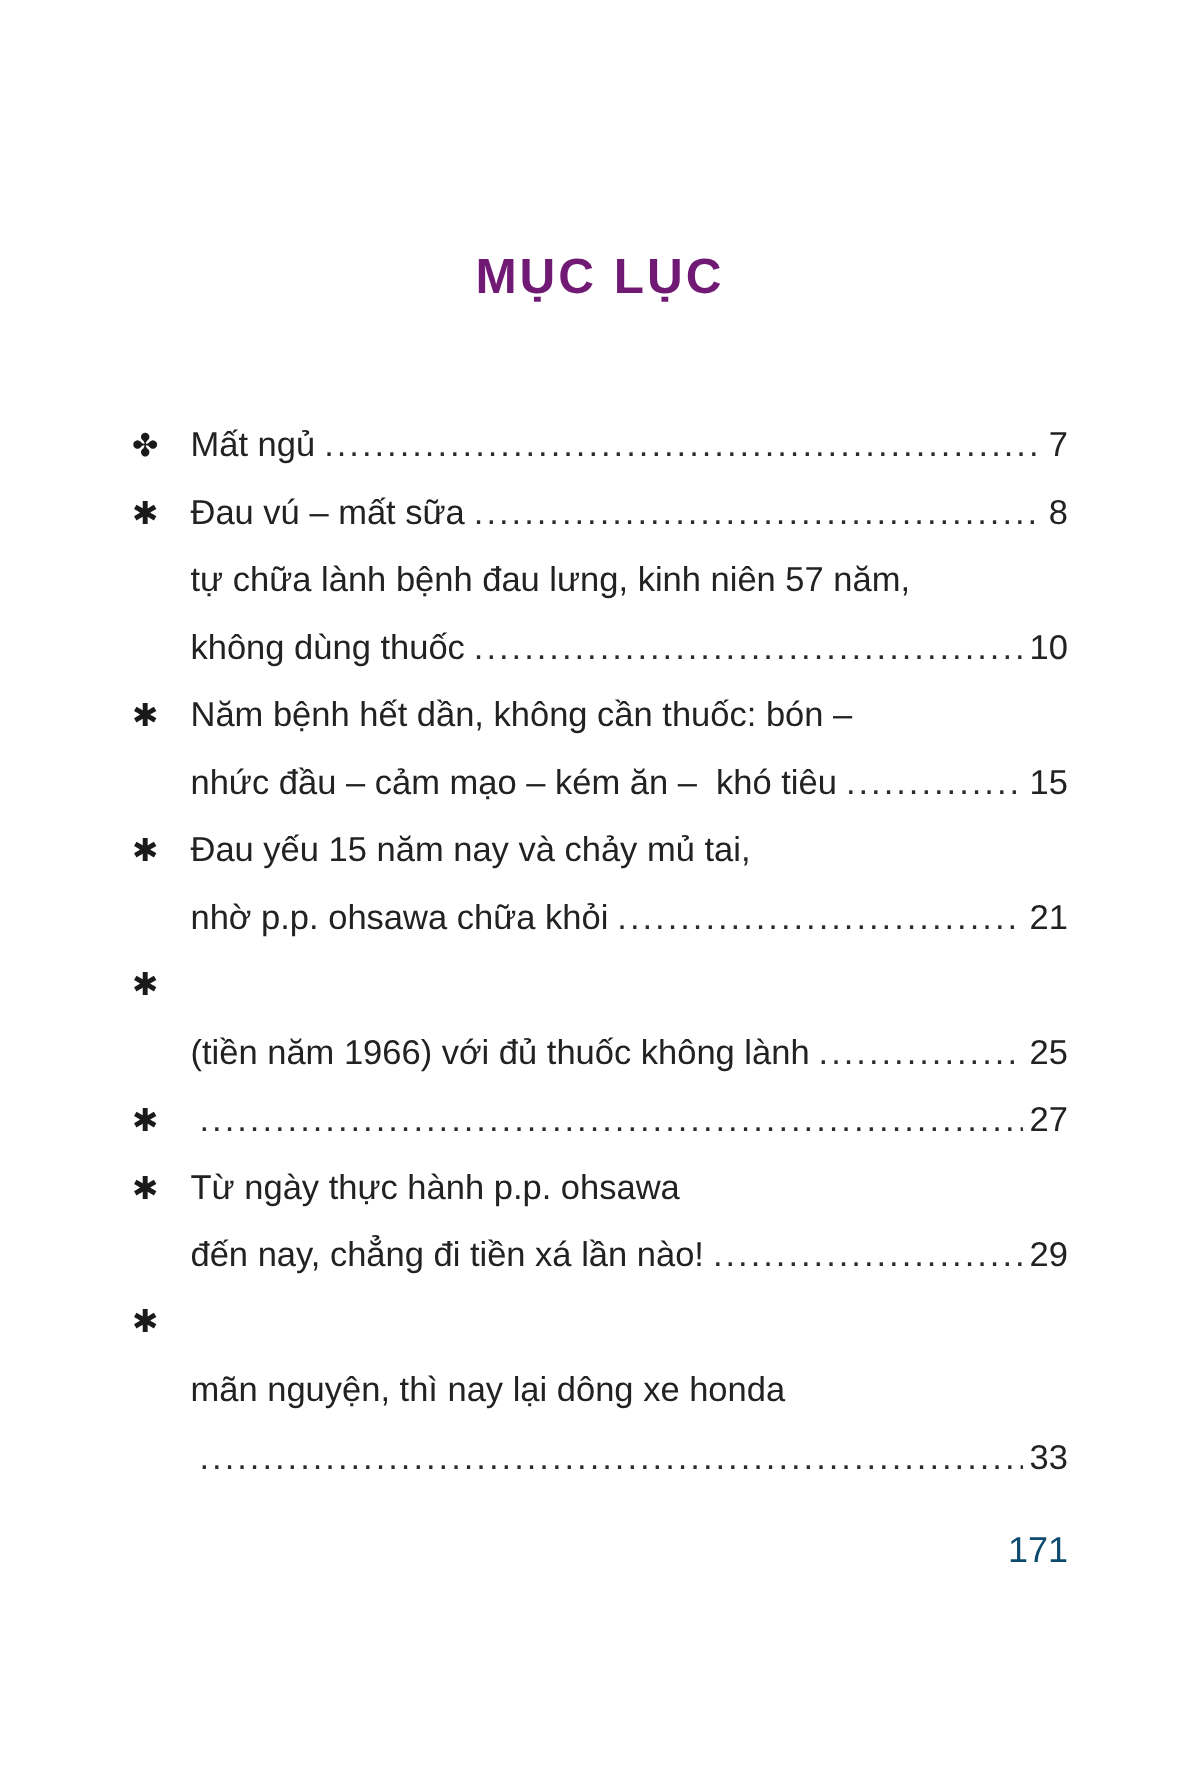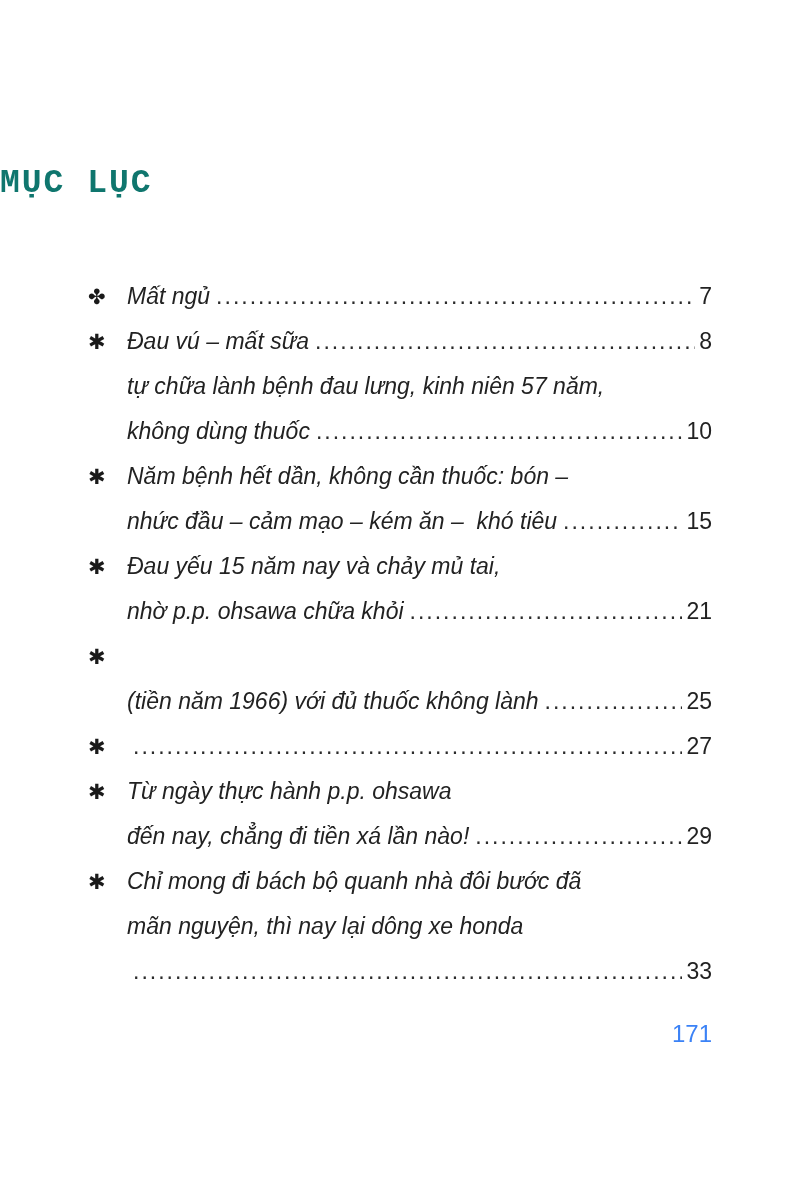--- a/index.html
+++ b/index.html
@@ -16,25 +16,26 @@
     color: #1c1c1c;
     font-family: "Liberation Sans", sans-serif;
     overflow: hidden;
   }
   .title {
     position: absolute;
     top: 165px;
     left: 0;
     right: 0;
     margin: 0;
-    font-family: Liberation Mono, monospace;
+    text-align: center;
+    font-family: Liberation Sans, sans-serif;
     font-weight: bold;
     font-size: 33px;
     letter-spacing: 2px;
-    color: #0f766e;
+    color: #701a75;
   }
   .toc {
     position: absolute;
     top: 274px;
     left: 88px;
     right: 88px;
   }
   .entry { }
   .line {
     display: flex;
@@ -46,40 +47,39 @@
   }
   .bullet {
     flex: 0 0 39px;
     width: 39px;
     font-size: 21px;
     color: #1a1a1a;
   }
   .text {
     flex: 0 0 auto;
     white-space: pre;
-    font-style: italic;
   }
   .leader {
     flex: 1 1 auto;
     overflow: hidden;
     white-space: nowrap;
     letter-spacing: 2px;
     margin: 0 4px 0 6px;
     color: #2a2a2a;
   }
   .pagenum {
     flex: 0 0 auto;
     text-align: right;
   }
   .footer {
     position: absolute;
     top: 1020px;
     right: 88px;
     font-size: 24px;
-    color: #3b82f6;
+    color: #0c4a6e;
   }
 </style>
 </head>
 <body>
 
 <div class="page">
   <h1 class="title">MỤC LỤC</h1>
 
   <div class="toc" id="toc-list">
       <div class="entry">
@@ -160,21 +160,20 @@
         <div class="line">
           <span class="bullet"></span>
           <span class="text">đến nay, chẳng đi tiền xá lần nào!</span>
           <span class="leader">................................................................................................................................................................</span>
           <span class="pagenum">29</span>
         </div>
       </div>
       <div class="entry">
         <div class="line">
           <span class="bullet">✱</span>
-          <span class="text">Chỉ mong đi bách bộ quanh nhà đôi bước đã</span>
         </div>
         <div class="line">
           <span class="bullet"></span>
           <span class="text">mãn nguyện, thì nay lại dông xe honda</span>
         </div>
         <div class="line">
           <span class="bullet"></span>
           <span class="leader">................................................................................................................................................................</span>
           <span class="pagenum">33</span>
         </div>

